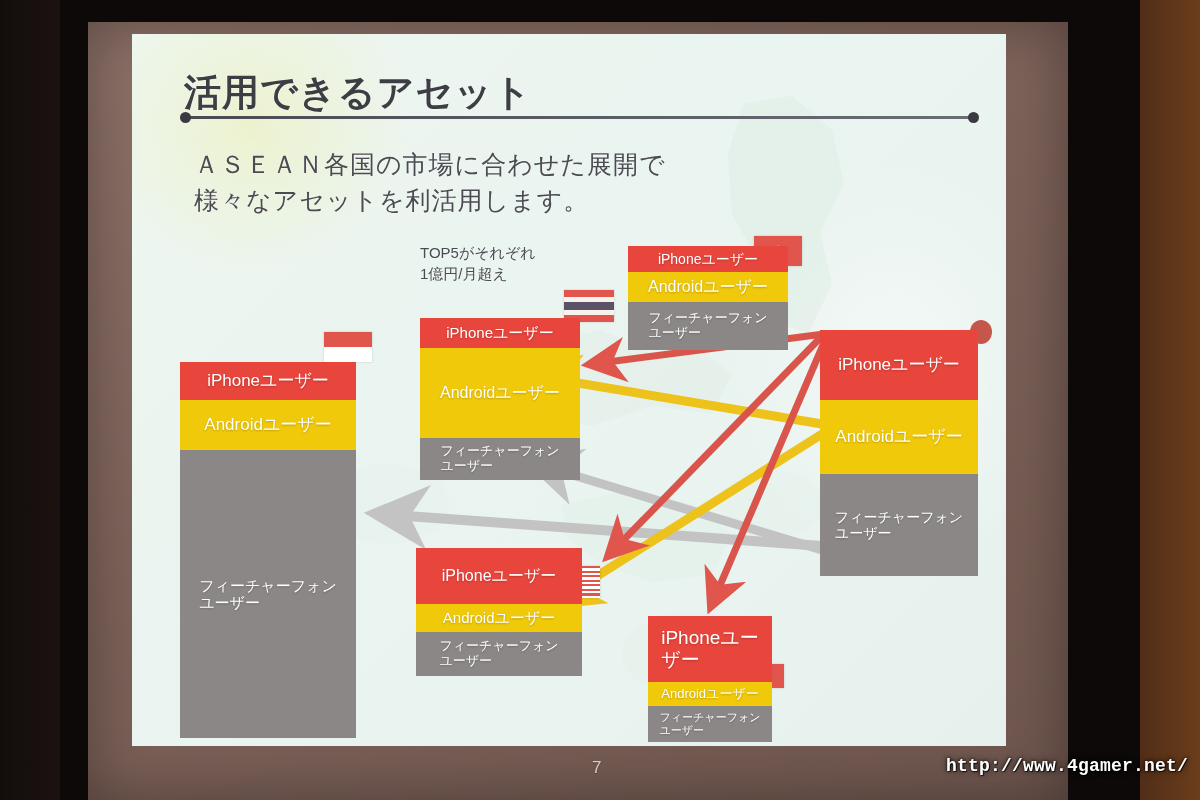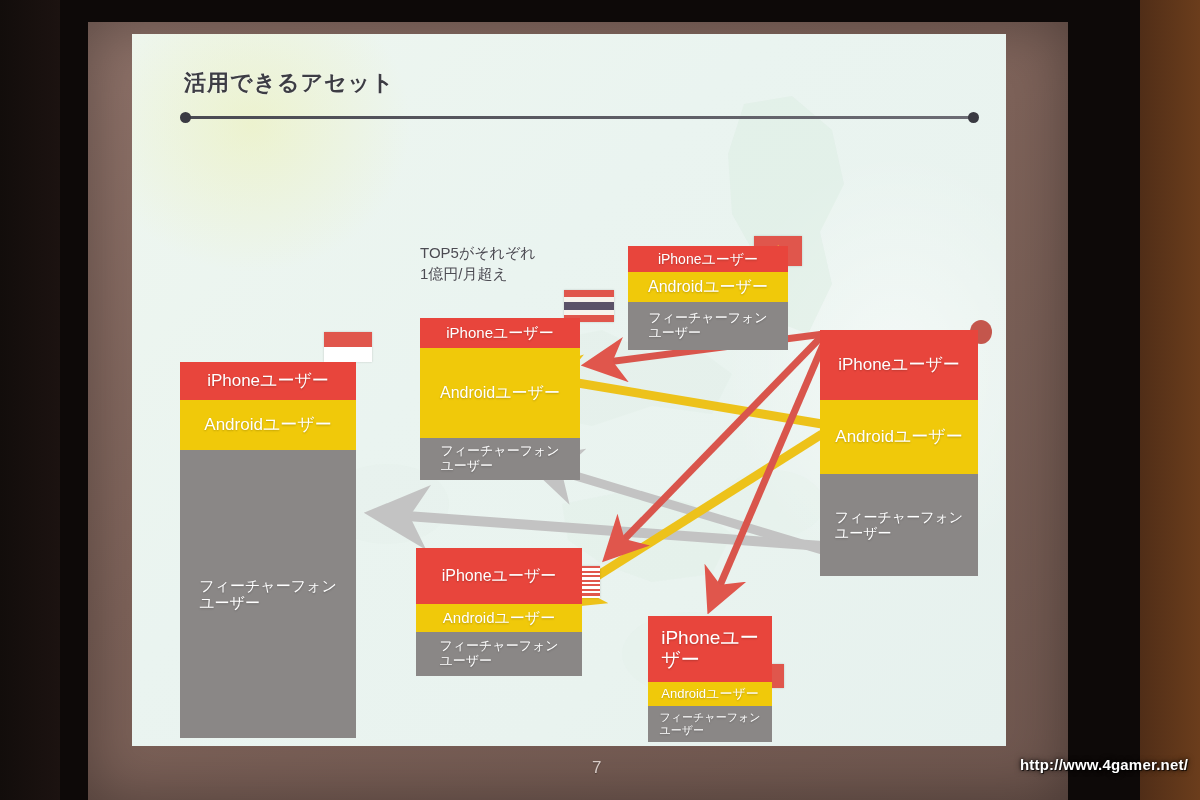--- a/index.html
+++ b/index.html
@@ -31,21 +31,21 @@
     background:radial-gradient(ellipse at center,rgba(236,240,180,.55) 0%,rgba(236,240,180,0) 70%);
     pointer-events:none;}
   .slide-glow2{position:absolute;right:-60px;top:120px;width:340px;height:420px;
     background:radial-gradient(ellipse at center,rgba(255,255,255,.45) 0%,rgba(255,255,255,0) 72%);
     pointer-events:none;}
 
   
   .map{position:absolute;left:0;top:0;width:874px;height:712px;opacity:.5;pointer-events:none;}
 
   
-  .title{position:absolute;left:52px;top:34px;font-size:22px;font-weight:bold;
+  .title{position:absolute;left:52px;top:34px;font-size:37px;font-weight:bold;
     color:#3d3d44;letter-spacing:1px;white-space:nowrap;
     text-shadow:0 0 2px rgba(255,255,255,.7);}
   .rule{position:absolute;left:52px;top:82px;width:790px;height:3px;
     background:linear-gradient(90deg,#4a4a52,#6c6c74);}
   .rule-dot{position:absolute;width:11px;height:11px;border-radius:50%;
     background:#3a3a42;top:-4px;}
   .rule-dot.l{left:-4px;}
   .rule-dot.r{left:784px;}
 
   .subtitle{position:absolute;left:62px;top:112px;font-size:25px;color:#4b4b52;
@@ -83,23 +83,23 @@
   .crescent:after{content:"";position:absolute;left:4px;top:-1px;width:13px;height:15px;
     border-radius:50%;background:#6b5bb0;}
   .crescent.sg:before{background:#fdf6e4;}
   .crescent.sg:after{background:#e0564c;}
 
   
   .footer{position:absolute;left:152px;top:762px;font-size:14px;color:#cfc2bd;
     letter-spacing:.4px;text-shadow:0 1px 1px rgba(0,0,0,.3);}
   .pageno{position:absolute;left:592px;top:758px;font-size:17px;color:#d8ccc7;
     text-shadow:0 1px 1px rgba(0,0,0,.3);}
-  .watermark{position:absolute;right:12px;top:756px;font-size:15px;font-weight:bold;
+  .watermark{position:absolute;right:12px;top:756px;font-size:18px;font-weight:bold;
     color:#fff;letter-spacing:.2px;
-    text-shadow:0 0 3px rgba(0,0,0,.9),0 0 6px rgba(0,0,0,.7),1px 1px 0 rgba(0,0,0,.6);}
+    text-shadow:0 0 3px rgba(0,0,0,.9),0 0 6px rgba(0,0,0,.7),1px 1px 0 rgba(0,0,0,.6);font-family:Liberation Mono, monospace;}
 
   svg.arrows{position:absolute;left:0;top:0;width:874px;height:712px;
     pointer-events:none;overflow:visible;}
 </style>
 </head>
 <body>
 
 <div id="stage">
 
   <div class="wall-left"></div>
@@ -119,20 +119,24 @@
         <ellipse cx="255" cy="470" rx="62" ry="40" opacity="0.35"></ellipse>
         <ellipse cx="640" cy="470" rx="52" ry="34" opacity="0.3"></ellipse>
         <ellipse cx="560" cy="620" rx="70" ry="42" opacity="0.3"></ellipse>
       </g>
     </svg>
 
     <div class="title">活用できるアセット</div>
     <div class="rule">
       <span class="rule-dot l"></span>
       <span class="rule-dot r"></span>
+    </div>
+    <div class="subtitle">
+      <div>ＡＳＥＡＮ各国の市場に合わせた展開で</div>
+      <div>様々なアセットを利活用します。</div>
     </div>
 
     <svg class="arrows" viewBox="0 0 874 712">
       <defs>
         <marker id="ar-red" viewBox="0 0 12 12" refX="9" refY="6" markerWidth="6.5" markerHeight="6.5" orient="auto">
           <path d="M0 0 L12 6 L0 12 L3.5 6 Z" fill="#e0564c"></path>
         </marker>
         <marker id="ar-yel" viewBox="0 0 12 12" refX="9" refY="6" markerWidth="6.5" markerHeight="6.5" orient="auto">
           <path d="M0 0 L12 6 L0 12 L3.5 6 Z" fill="#edc21a"></path>
         </marker>

